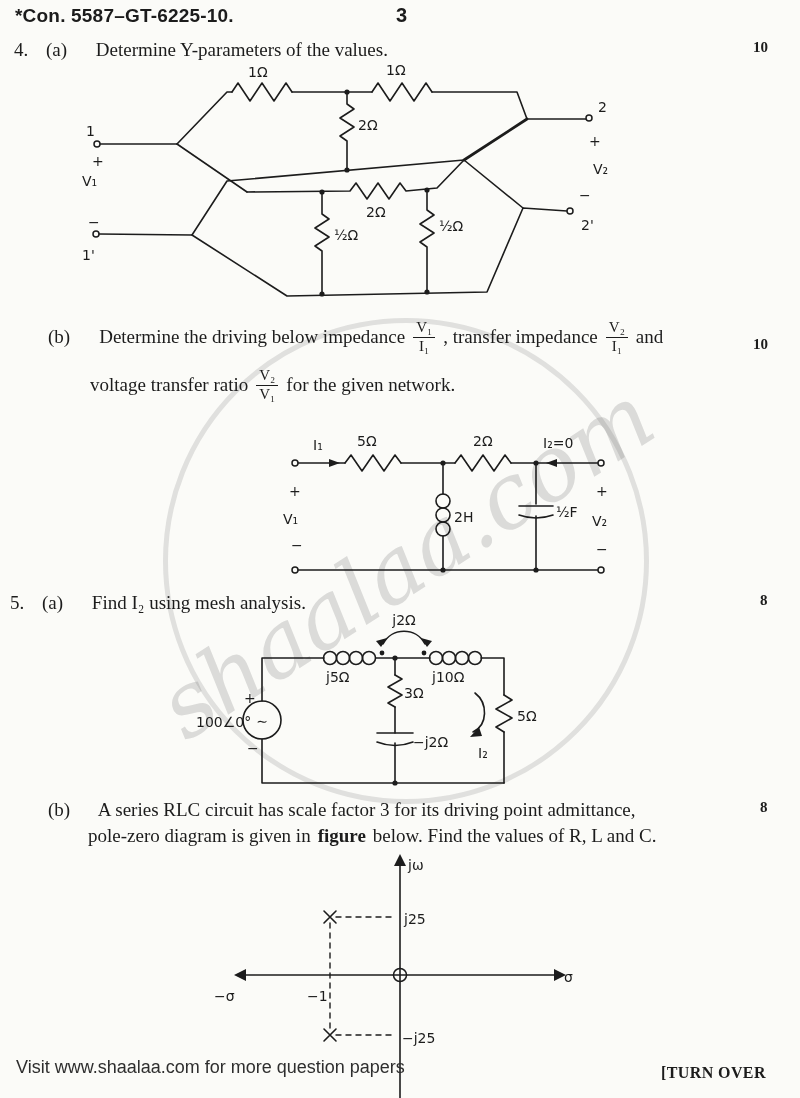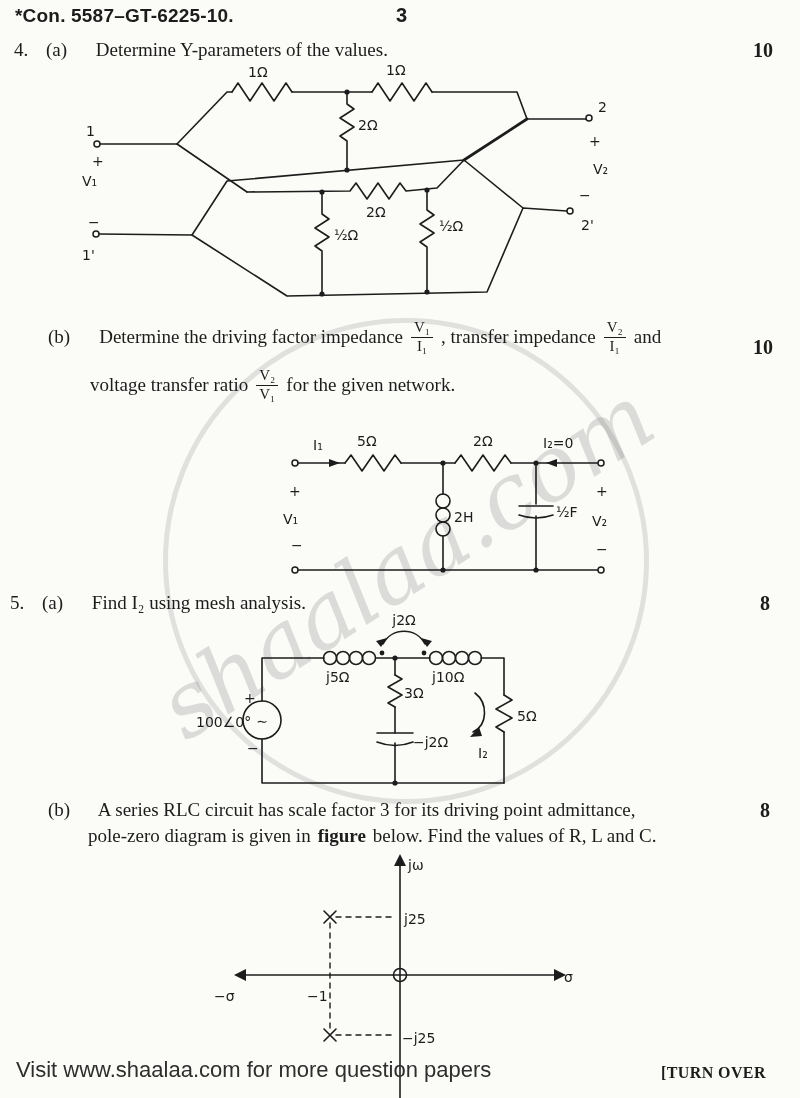--- a/index.html
+++ b/index.html
@@ -4,39 +4,39 @@
 <style>
   html,body{margin:0;padding:0;background:#888;}
   .page{position:relative;width:800px;height:1098px;background:#fbfbf8;overflow:hidden;
         font-family:"Liberation Serif",serif;color:#1c1c1c;}
   .abs{position:absolute;z-index:2;}
   .hdr{font-family:"Liberation Sans",sans-serif;font-weight:bold;font-size:19px;letter-spacing:.2px;}
   .qtext{font-size:19px;white-space:nowrap;}
   .qline{display:flex;align-items:center;gap:5px;white-space:nowrap;}
   .qnum{margin-right:13px;}
   .part{margin-right:24px;}
-  .marks{font-weight:bold;font-size:20px;}
+  .marks{font-weight:bold;font-size:15px;}
   .frac{display:inline-flex;flex-direction:column;align-items:center;line-height:1.05;
         font-size:15px;margin:0 3px;}
   .frac .num{border-bottom:1.4px solid #1c1c1c;padding:0 3px 1px;}
   .frac .den{padding-top:1px;}
   .bold{font-weight:bold;margin:0 2px;}
   svg.fig{position:absolute;overflow:visible;z-index:1;}
   svg text{font-family:"DejaVu Sans",sans-serif;font-size:14px;fill:#1c1c1c;}
   .ink{stroke:#1c1c1c;stroke-width:1.6;fill:none;stroke-linecap:round;stroke-linejoin:round;}
   .thick{stroke-width:2.8;}
   .dot{fill:#1c1c1c;stroke:none;}
   .term{fill:#fbfbf8;stroke:#1c1c1c;stroke-width:1.5;}
   .dash{stroke-dasharray:5,5;stroke-width:1.4;}
   .arrow{fill:#1c1c1c;stroke:none;}
   .wm-circle{position:absolute;left:163px;top:318px;width:476px;height:476px;border:5px solid rgba(120,120,120,0.20);
         border-radius:50%;display:flex;align-items:center;justify-content:center;z-index:0;}
   .wm-text{font-family:"DejaVu Serif",serif;font-style:italic;font-size:90px;
         color:rgba(95,95,95,0.20);transform:rotate(-33deg);white-space:nowrap;}
-  .footer-left{font-family:"Liberation Sans",sans-serif;font-size:22px;color:#2e2e2e;}
+  .footer-left{font-family:"Liberation Sans",sans-serif;font-size:18px;color:#2e2e2e;}
   .footer-right{font-family:"Liberation Serif",serif;font-weight:bold;font-size:16px;letter-spacing:.4px;}
 </style>
 </head>
 <body>
 
 <div class="page">
 
   <div class="wm-circle">
     <span class="wm-text">shaalaa.com</span>
   </div>
@@ -96,21 +96,21 @@
     <text x="357" y="167" font-size="15">½Ω</text>
     <text x="516" y="48" font-size="15">2</text>
     <text x="507" y="82">+</text>
     <text x="511" y="110" font-size="15">V₂</text>
     <text x="497" y="136">−</text>
     <text x="499" y="166" font-size="15">2'</text>
   </svg>
 
   <div class="abs qtext qline" style="top:320px;left:48px">
     <span class="part">(b)</span>
-    <span>Determine the driving factor impedance</span>
+    <span>Determine the driving below impedance</span>
     <span class="frac">
       <span class="num">V₁</span>
       <span class="den">I₁</span>
     </span>
     <span>, transfer impedance</span>
     <span class="frac">
       <span class="num">V₂</span>
       <span class="den">I₁</span>
     </span>
     <span>and</span>

